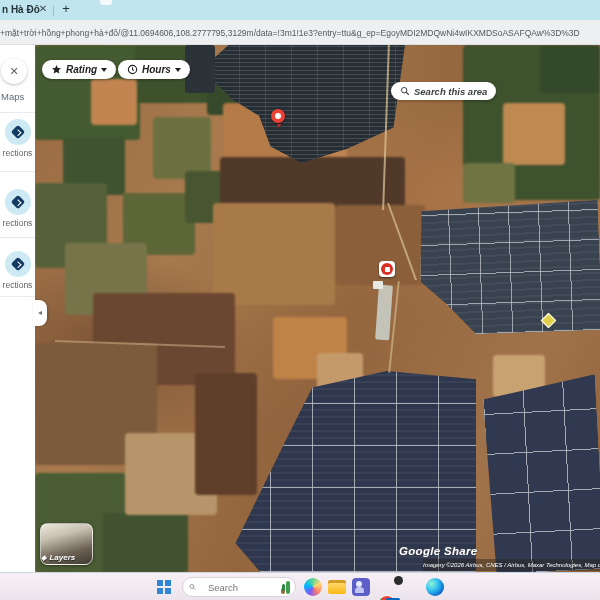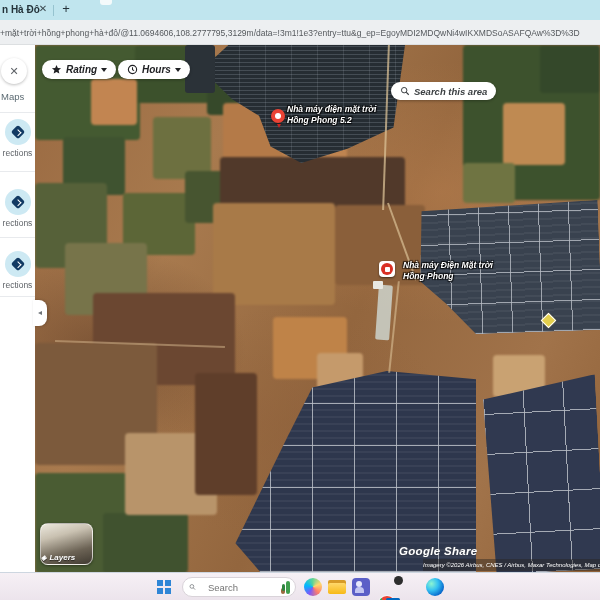--- a/index.html
+++ b/index.html
@@ -219,23 +219,21 @@
 
   <div id="search-area">
     <svg width="10" height="10" viewBox="0 0 24 24">
         <circle cx="10" cy="10" r="6.5" fill="none" stroke="#3c4043" stroke-width="2.4"></circle>
         <path d="M15 15l6 6" stroke="#3c4043" stroke-width="2.6"></path>
       </svg>
     <span>Search this area</span>
   </div>
 
   <div id="pin1"></div>
-  <div class="marker-label" style="left:252px;top:59px;width:98px">Nhà máy điện mặt trời Hồng Phong 5.2</div>
   <div id="pin2-box"></div>
-  <div class="marker-label" style="left:368px;top:215px;width:90px">Nhà máy Điện Mặt trời Hồng Phong</div>
 
   <div id="layers">
     <div id="layers-strip">
       <span id="layers-icon">◈</span>
       <span>Layers</span>
     </div>
   </div>
 
   <div id="watermark">Google Share</div>
   <div id="attribution">Imagery ©2026 Airbus, CNES / Airbus, Maxar Technologies, Map data ©2026</div>

